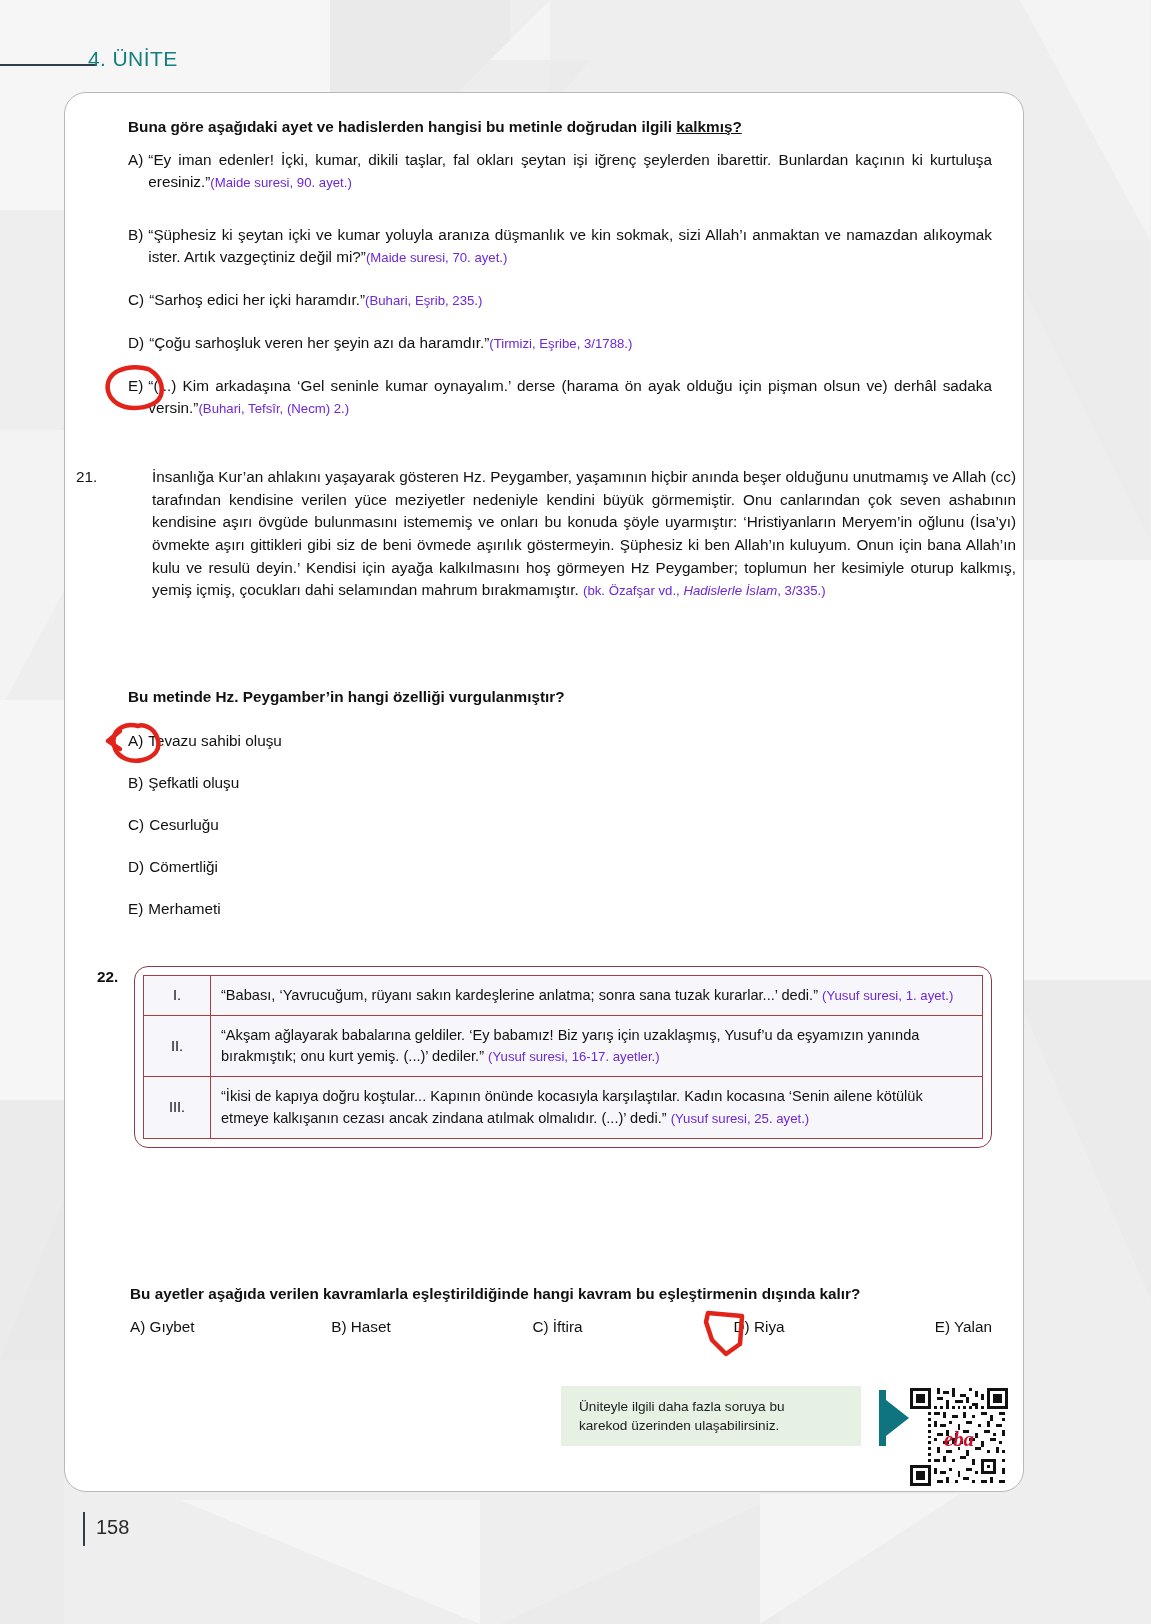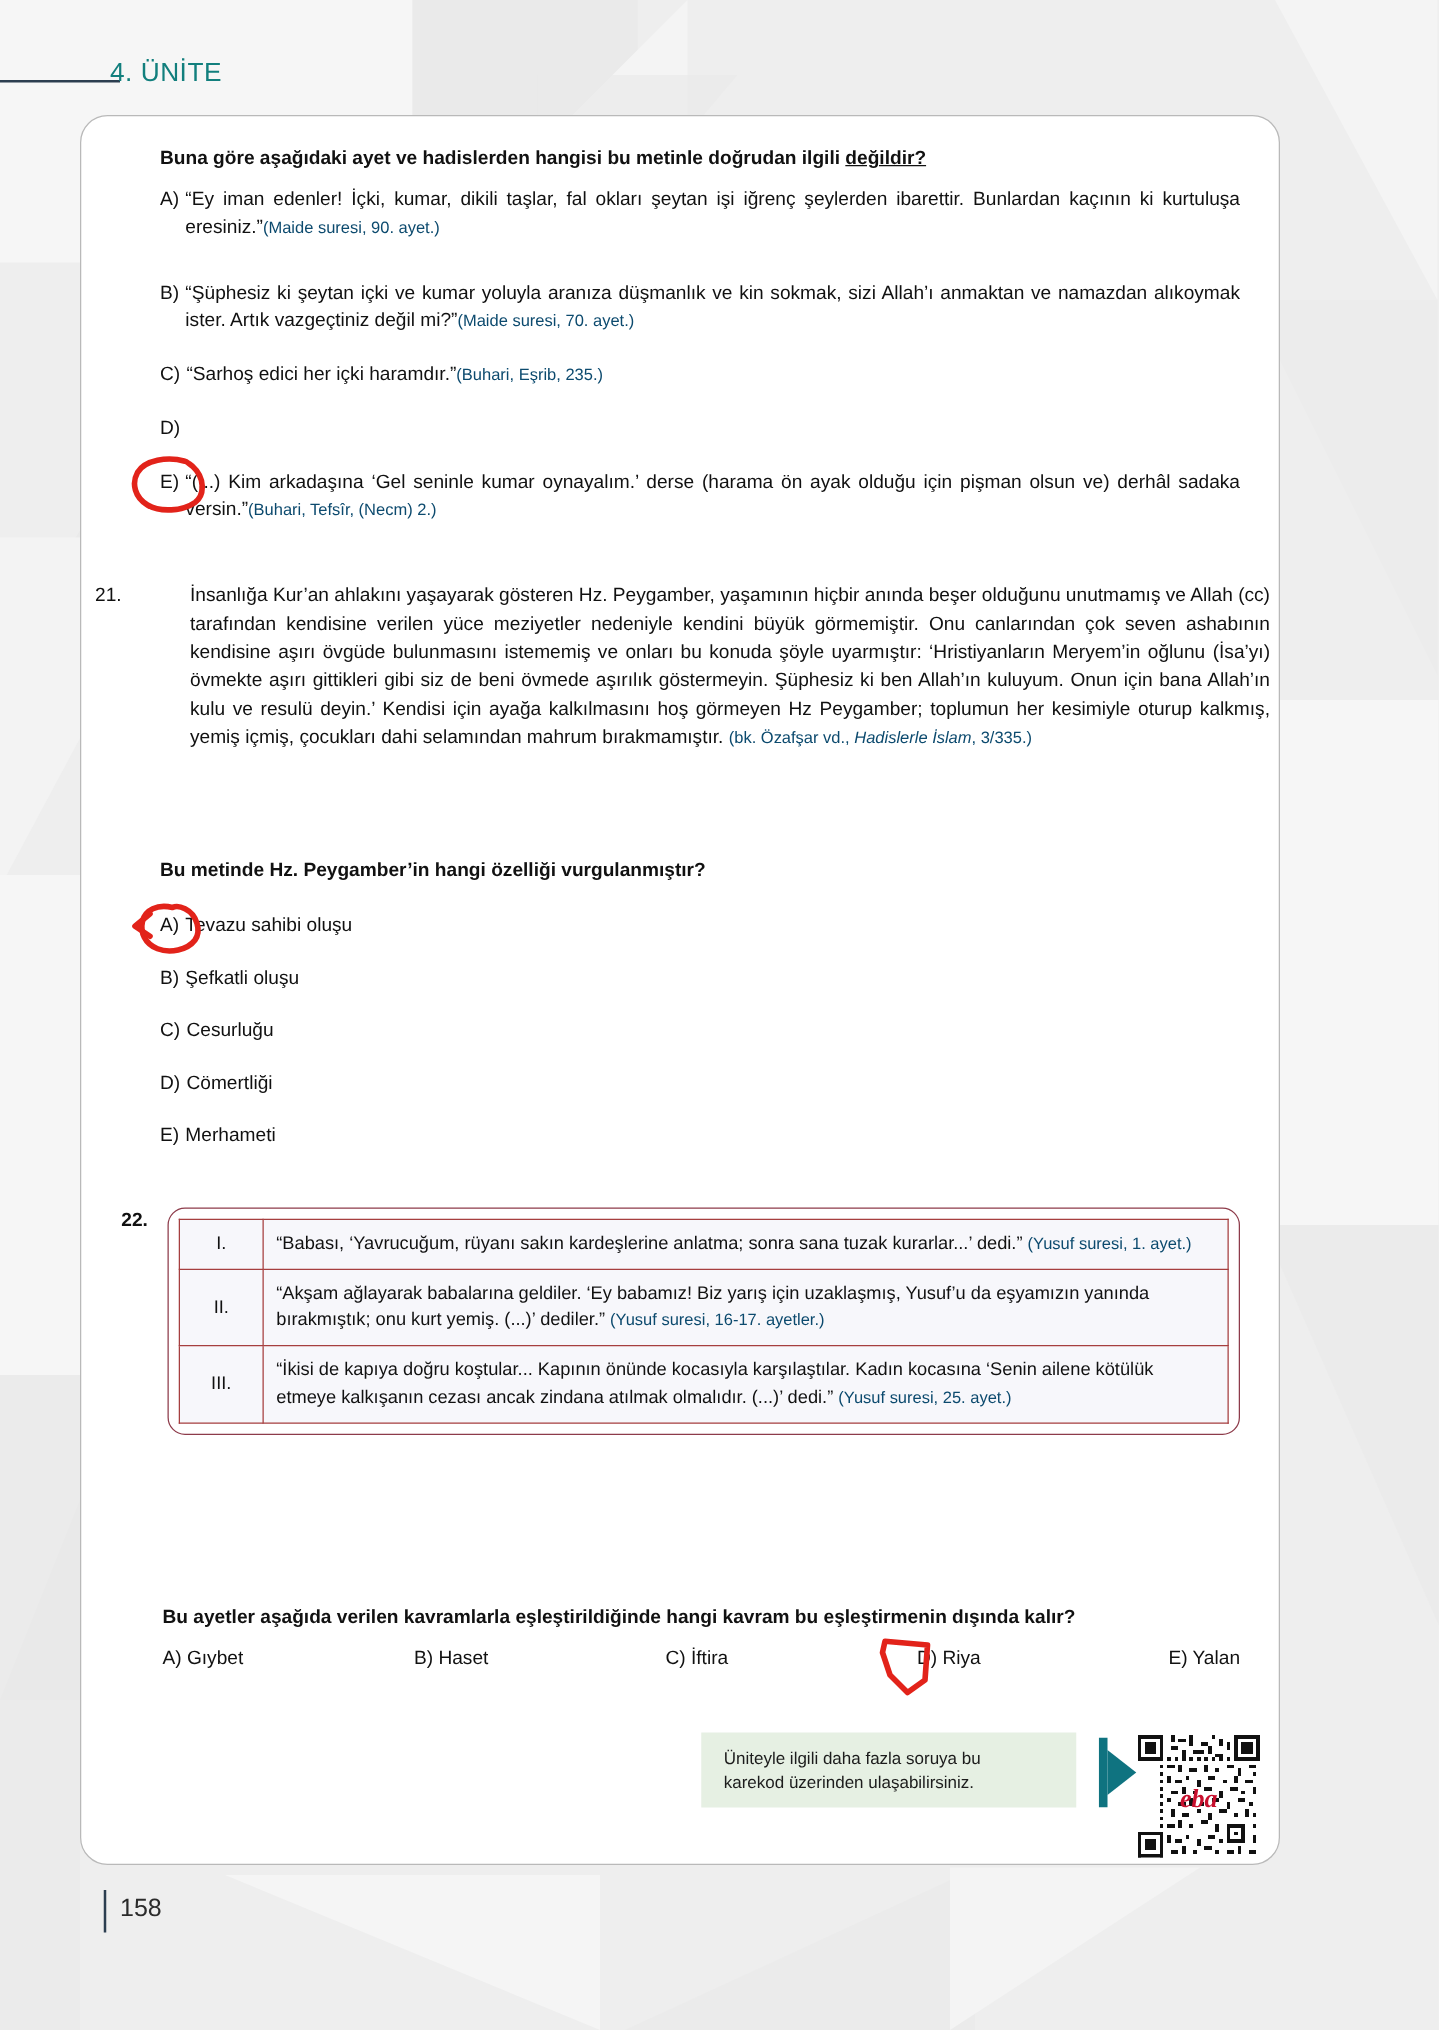--- a/index.html
+++ b/index.html
@@ -21,21 +21,21 @@
   
   .card{
     position:absolute;left:64px;top:92px;width:960px;height:1400px;
     background:#ffffff;border:1px solid #b9b9b9;border-radius:22px;
     box-sizing:border-box;
   }
 
   
   .q-stem{font-size:15.3px;font-weight:bold;color:#111;line-height:1.45;}
   .opt{font-size:15.3px;color:#111;line-height:1.45;}
-  .cite{font-size:13.2px;color:#0c4a6e;}
+  .cite{font-size:13.2px;color:#6d28d9;}
   .para{font-size:15.3px;color:#111;line-height:1.48;text-align:justify;}
   .u{text-decoration:underline;}
   .it{font-style:italic;}
 
   .row{position:absolute;display:flex;}
   .lbl{flex:0 0 auto;padding-right:5px;}
 
   
   .ann{position:absolute;pointer-events:none;}
   .ann svg{display:block;overflow:visible;}
@@ -93,21 +93,21 @@
   <div class="blk2" style="left:0;top:1100px;width:64px;height:524px;opacity:.5;"></div>
 </div>
 
 <div class="hdr-line"></div>
 <div class="hdr-title">4. ÜNİTE</div>
 
 <div class="card"></div>
 
 <div class="row" style="left:128px;top:116px;width:830px;">
   <div class="q-stem">
-    <span>Buna göre aşağıdaki ayet ve hadislerden hangisi bu metinle doğrudan ilgili </span><span class="u">değildir?</span>
+    <span>Buna göre aşağıdaki ayet ve hadislerden hangisi bu metinle doğrudan ilgili </span><span class="u">kalkmış?</span>
   </div>
 </div>
 
 <div class="row" style="left:128px;top:149px;width:864px;">
   <div class="lbl opt">A)</div>
   <div class="opt" style="text-align:justify;">
     <span>“Ey iman edenler! İçki, kumar, dikili taşlar, fal okları şeytan işi iğrenç şeylerden ibarettir. Bunlardan kaçının ki kurtuluşa eresiniz.”</span><span class="cite">(Maide suresi, 90. ayet.)</span>
   </div>
 </div>
 
@@ -120,20 +120,23 @@
 
 <div class="row" style="left:128px;top:289px;width:864px;">
   <div class="lbl opt">C)</div>
   <div class="opt">
     <span>“Sarhoş edici her içki haramdır.”</span><span class="cite">(Buhari, Eşrib, 235.)</span>
   </div>
 </div>
 
 <div class="row" style="left:128px;top:332px;width:864px;">
   <div class="lbl opt">D)</div>
+  <div class="opt">
+    <span>“Çoğu sarhoşluk veren her şeyin azı da haramdır.”</span><span class="cite">(Tirmizi, Eşribe, 3/1788.)</span>
+  </div>
 </div>
 
 <div class="row" style="left:128px;top:375px;width:864px;">
   <div class="lbl opt">E)</div>
   <div class="opt" style="text-align:justify;">
     <span>“(...) Kim arkadaşına ‘Gel seninle kumar oynayalım.’ derse (harama ön ayak olduğu için pişman olsun ve) derhâl sadaka versin.”</span><span class="cite">(Buhari, Tefsîr, (Necm) 2.)</span>
   </div>
 </div>
 
 <div class="ann" style="left:104px;top:364px;">

